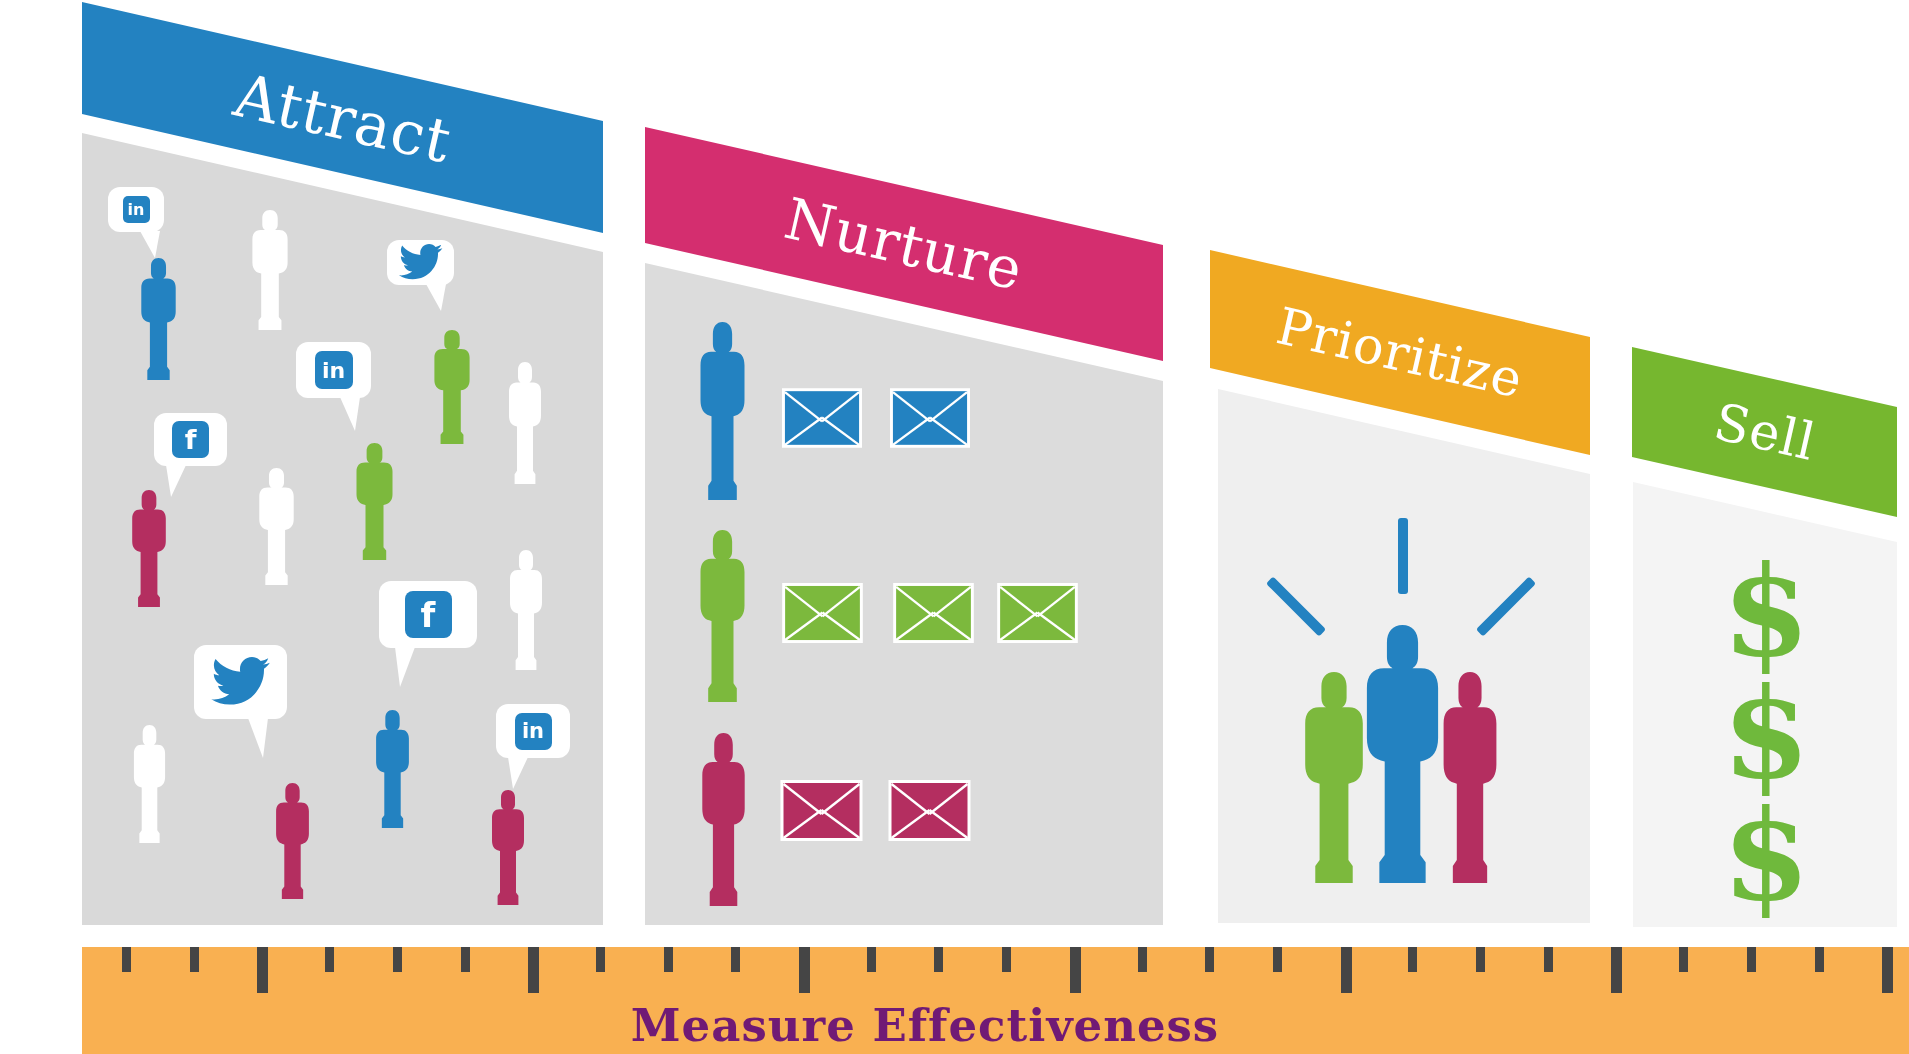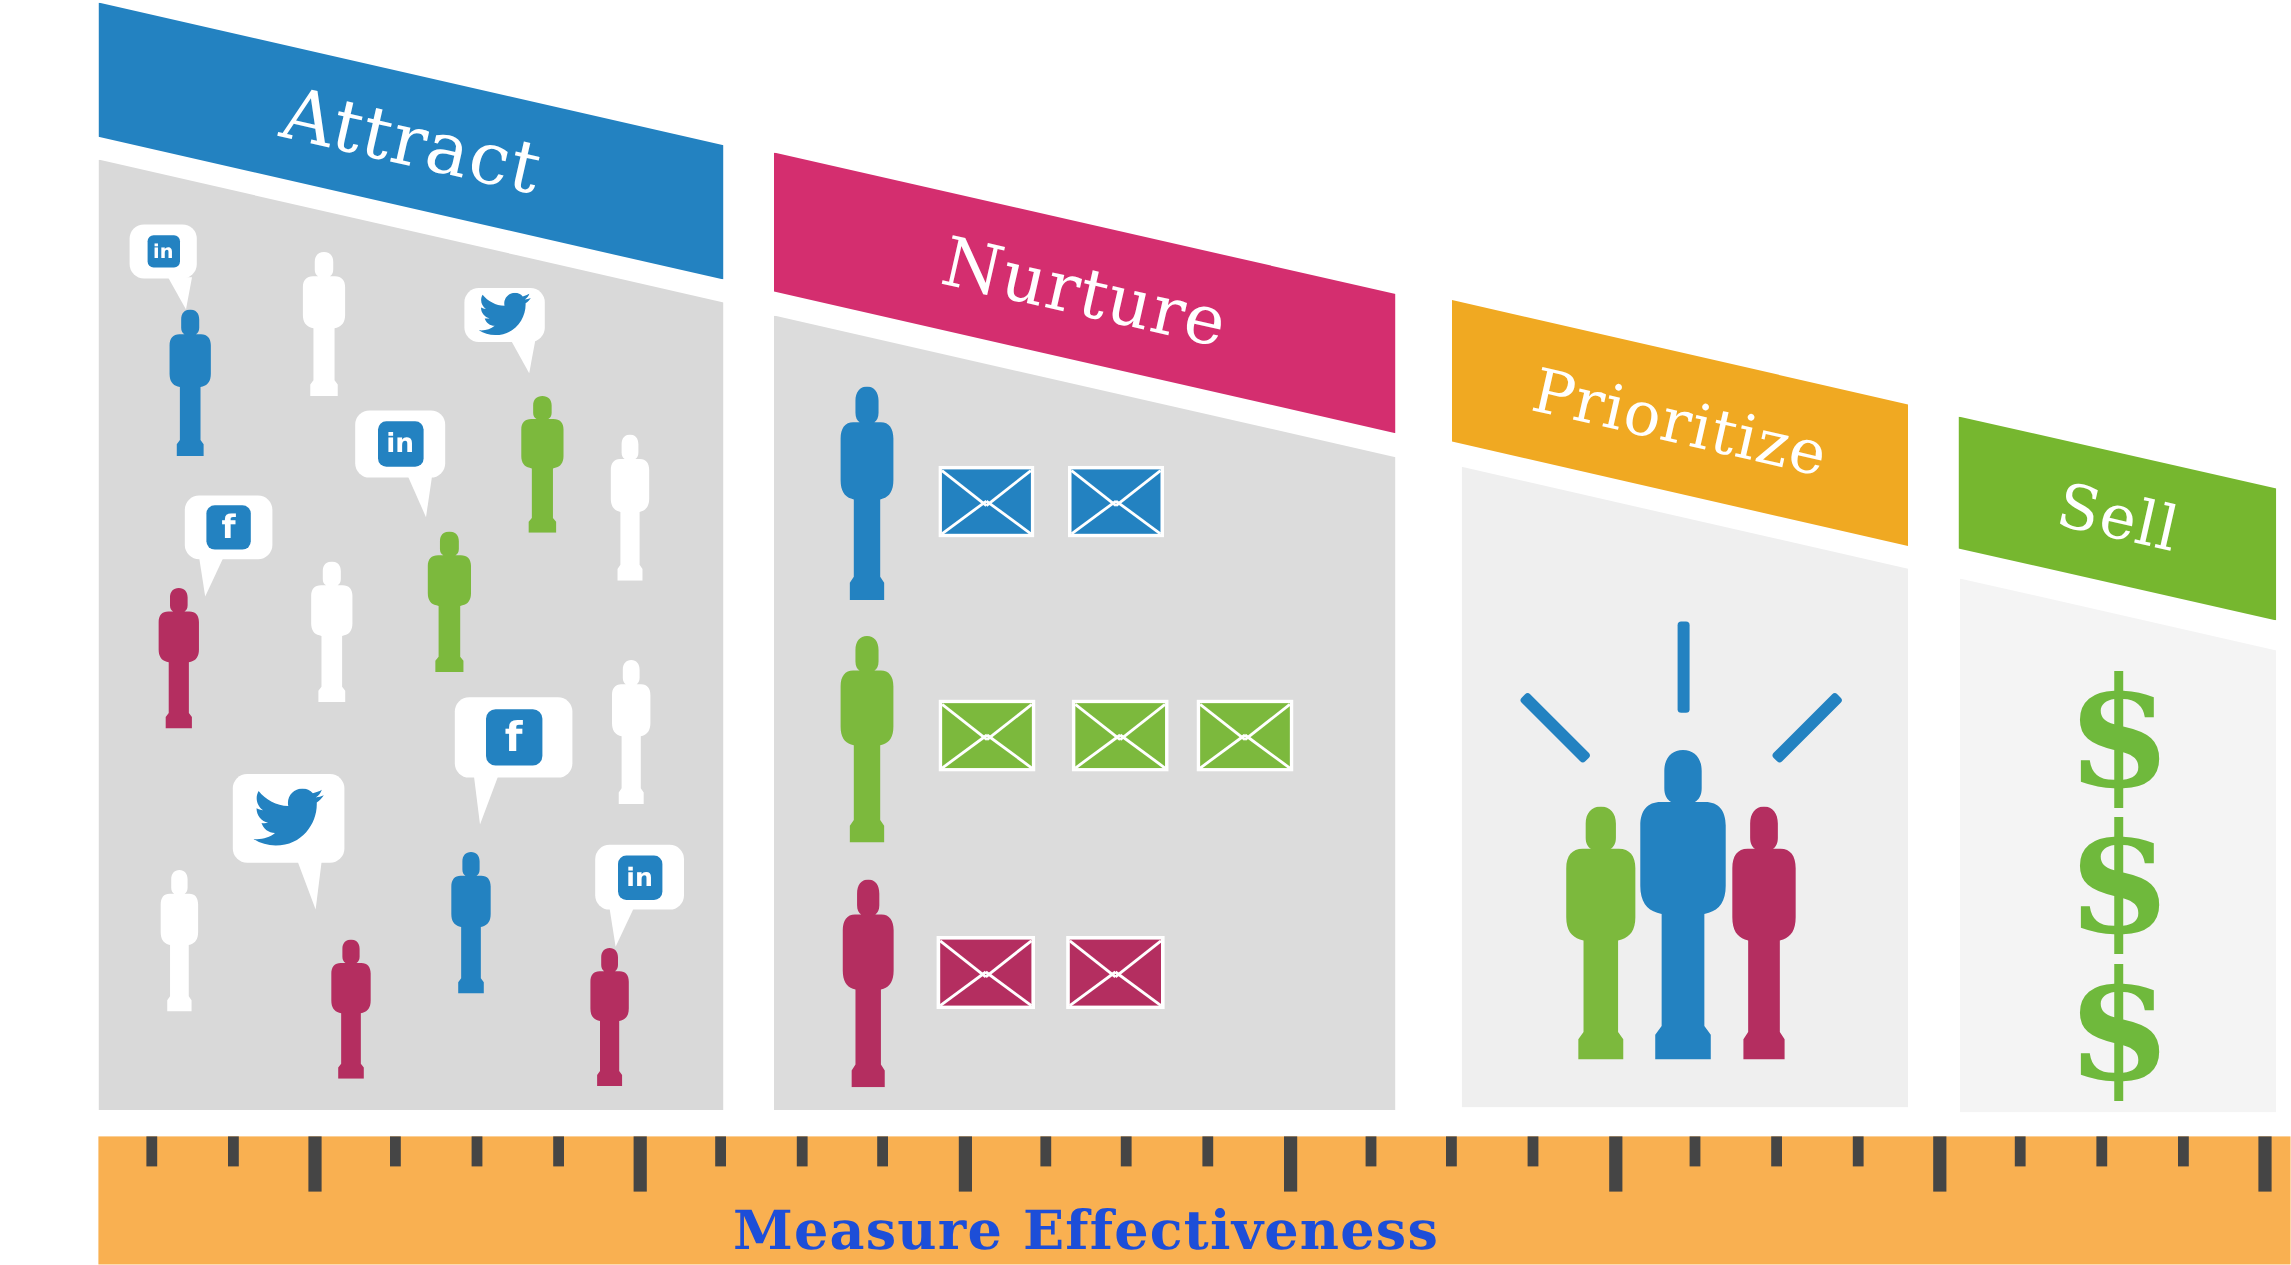--- a/index.html
+++ b/index.html
@@ -12,22 +12,22 @@
           align-items:center;justify-content:center;}
   .tail{position:absolute;width:0;height:0;top:98%;}
   .sq-icon{display:flex;align-items:center;justify-content:center;color:#fff;
            font-family:"DejaVu Sans", sans-serif;font-weight:bold;}
   .envelope{position:absolute;}
   .ray{position:absolute;border-radius:3px;}
   .dollar{position:absolute;width:120px;text-align:center;line-height:1;
           font-weight:bold;font-family:"DejaVu Serif", serif;}
   #ruler{position:absolute;}
   .tick{position:absolute;top:0;}
-  #ruler-label{position:absolute;transform:translateX(-50%);color:#1d4ed8;
-               font-weight:bold;white-space:nowrap;letter-spacing:1px;}
+  #ruler-label{position:absolute;transform:translateX(-50%);color:#701a75;
+               font-weight:bold;white-space:nowrap;letter-spacing:1px;margin-left:20px;}
   svg.shape{display:block;width:100%;height:100%;}
 </style>
 </head>
 <body>
 
 <div id="stage">
   <svg width="0" height="0" style="position:absolute">
     <defs>
       <path id="p-person" d="M30,0 c6.5,0 10.5,4.5 10.5,11.5 v9.5 c0,3.8 -1.5,6.3 -3.8,7.5 h5.8 c7.5,0 11.5,4.8 11.5,13 v33 c0,8.5 -3.6,13.2 -9.5,14.8 l-2.5,0.7 v61.5 l3.6,4.8 v13.7 h-31.2 v-13.7 l3.6,-4.8 v-61.5 l-2.5,-0.7 c-5.9,-1.6 -9.5,-6.3 -9.5,-14.8 v-33 c0,-8.2 4,-13 11.5,-13 h5.8 c-2.3,-1.2 -3.8,-3.7 -3.8,-7.5 v-9.5 c0,-7 4,-11.5 10.5,-11.5 z"></path>
       <path id="p-twitter" d="M62,6 c-2.2,1 -4.6,1.6 -7,1.9 c2.5,-1.5 4.4,-3.9 5.3,-6.7 c-2.4,1.4 -5,2.4 -7.8,3 C50.3,1.6 47,0 43.4,0 c-6.9,0 -12.5,5.6 -12.5,12.5 c0,1 0.1,1.9 0.3,2.8 C20.9,14.8 11.7,9.8 5.5,2.2 c-1.1,1.9 -1.7,4 -1.7,6.3 c0,4.3 2.2,8.1 5.6,10.4 c-2.1,-0.1 -4,-0.6 -5.7,-1.6 v0.2 c0,6.1 4.3,11.1 10,12.3 c-1,0.3 -2.1,0.4 -3.3,0.4 c-0.8,0 -1.6,-0.1 -2.4,-0.2 c1.6,5 6.2,8.6 11.7,8.7 c-4.3,3.4 -9.7,5.4 -15.6,5.4 c-1,0 -2,-0.1 -3,-0.2 c5.5,3.6 12.1,5.6 19.2,5.6 c23,0 35.6,-19.1 35.6,-35.6 c0,-0.5 0,-1.1 0,-1.6 C58.3,10.7 60.4,8.5 62,6 z"></path>

